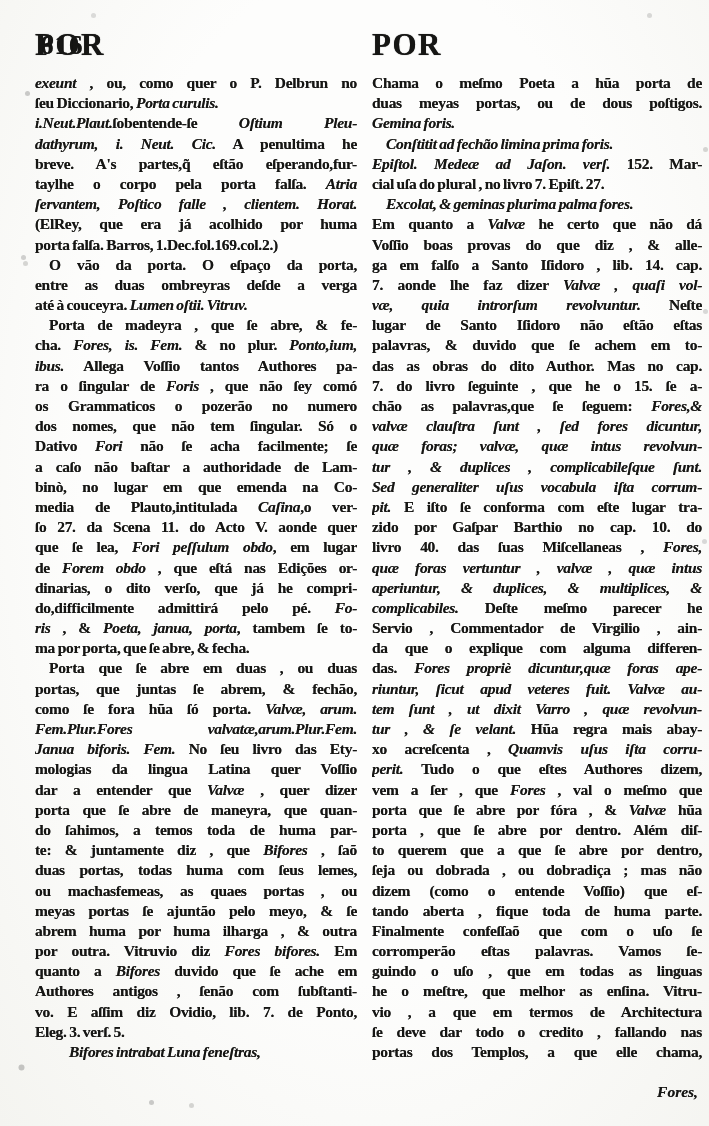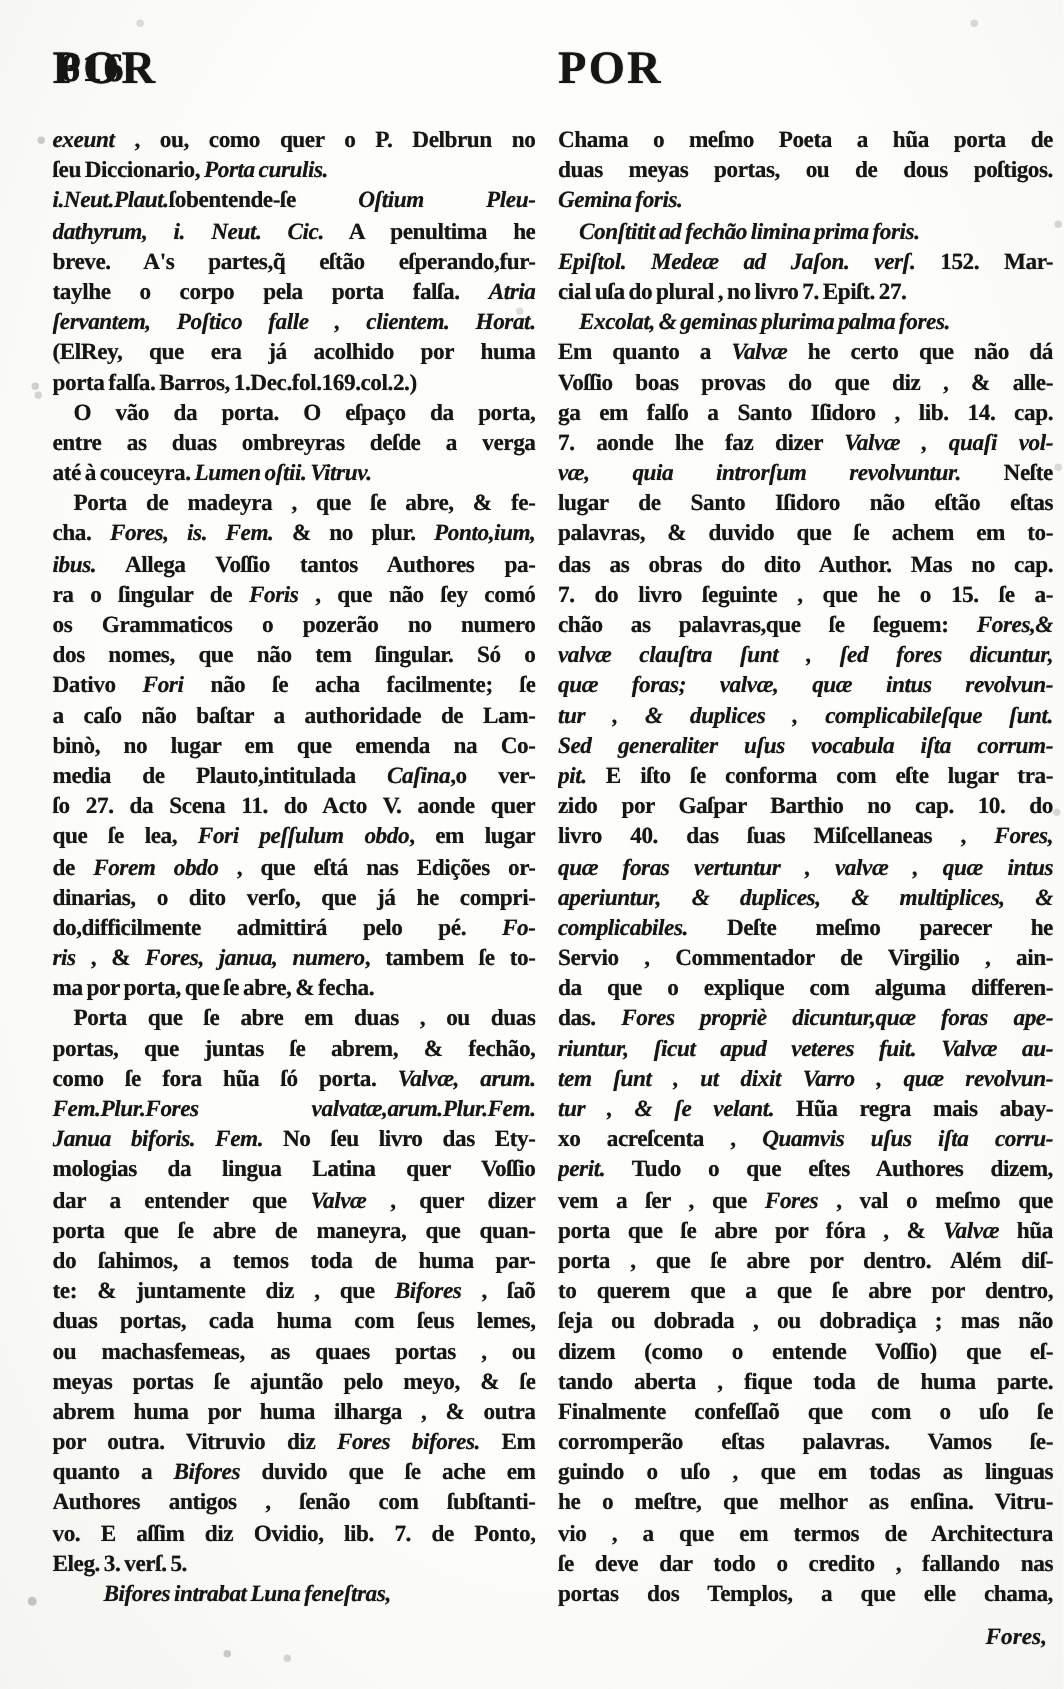--- a/index.html
+++ b/index.html
@@ -21,21 +21,21 @@
   }
   .running-head{
     position:absolute;top:27px;text-align:left;
     font-size:31px;font-weight:700;letter-spacing:1.5px;
     text-shadow:0 0 .7px rgba(10,10,10,.85);
   }
   .rh-left{left:35px;width:322px;}
   .rh-right{left:372px;width:330px;}
   
   .col{
-    position:absolute;top:84px;
+    position:absolute;top:73px;
     font-size:15.5px;line-height:20.2px;font-weight:700;
     letter-spacing:-0.3px;word-spacing:-1px;
     text-shadow:0 0 .5px rgba(20,20,18,.65);
   }
   #col-left{left:35px;width:322px;}
   #col-right{left:372px;width:330px;}
   .line{
     height:20.2px;overflow:hidden;
     text-align:justify;text-align-last:justify;
   }
@@ -99,33 +99,33 @@
     <div class="line"><span>dos nomes, que não tem ſingular. Só o</span></div>
     <div class="line"><span>Dativo </span><span class="it">Fori</span><span> não ſe acha facilmente; ſe</span></div>
     <div class="line"><span>a caſo não baſtar a authoridade de Lam-</span></div>
     <div class="line"><span>binò, no lugar em que emenda na Co-</span></div>
     <div class="line"><span>media de Plauto,intitulada </span><span class="it">Caſina</span><span>,o ver-</span></div>
     <div class="line"><span>ſo 27. da Scena 11. do Acto V. aonde quer</span></div>
     <div class="line"><span>que ſe lea, </span><span class="it">Fori peſſulum obdo</span><span>, em lugar</span></div>
     <div class="line"><span>de </span><span class="it">Forem obdo</span><span> , que eſtá nas Edições or-</span></div>
     <div class="line"><span>dinarias, o dito verſo, que já he compri-</span></div>
     <div class="line"><span>do,difficilmente admittirá pelo pé. </span><span class="it">Fo-</span></div>
-    <div class="line"><span class="it">ris</span><span> , &amp; </span><span class="it">Fores, janua, numero</span><span>, tambem ſe to-</span></div>
+    <div class="line"><span class="it">ris</span><span> , &amp; </span><span class="it">Poeta, janua, porta</span><span>, tambem ſe to-</span></div>
     <div class="line end"><span>ma por porta, que ſe abre, &amp; fecha.</span></div>
     <div class="line indent"><span>Porta que ſe abre em duas , ou duas</span></div>
     <div class="line"><span>portas, que juntas ſe abrem, &amp; fechão,</span></div>
     <div class="line"><span>como ſe fora hũa ſó porta. </span><span class="it">Valvæ, arum.</span></div>
     <div class="line"><span class="it">Fem.Plur.Fores valvatæ,arum.Plur.Fem.</span></div>
     <div class="line"><span class="it">Janua biforis. Fem.</span><span> No ſeu livro das Ety-</span></div>
     <div class="line"><span>mologias da lingua Latina quer Voſſio</span></div>
     <div class="line"><span>dar a entender que </span><span class="it">Valvæ</span><span> , quer dizer</span></div>
     <div class="line"><span>porta que ſe abre de maneyra, que quan-</span></div>
     <div class="line"><span>do ſahimos, a temos toda de huma par-</span></div>
     <div class="line"><span>te: &amp; juntamente diz , que </span><span class="it">Bifores</span><span> , ſaõ</span></div>
-    <div class="line"><span>duas portas, cada huma com ſeus lemes,</span></div>
+    <div class="line"><span>duas portas, todas huma com ſeus lemes,</span></div>
     <div class="line"><span>ou machasfemeas, as quaes portas , ou</span></div>
     <div class="line"><span>meyas portas ſe ajuntão pelo meyo, &amp; ſe</span></div>
     <div class="line"><span>abrem huma por huma ilharga , &amp; outra</span></div>
     <div class="line"><span>por outra. Vitruvio diz </span><span class="it">Fores bifores.</span><span> Em</span></div>
     <div class="line"><span>quanto a </span><span class="it">Bifores</span><span> duvido que ſe ache em</span></div>
     <div class="line"><span>Authores antigos , ſenão com ſubſtanti-</span></div>
     <div class="line"><span>vo. E aſſim diz Ovidio, lib. 7. de Ponto,</span></div>
     <div class="line end"><span>Eleg. 3. verſ. 5.</span></div>
     <div class="line verse end"><span class="it">Bifores intrabat Luna feneſtras,</span></div>
   </div>

